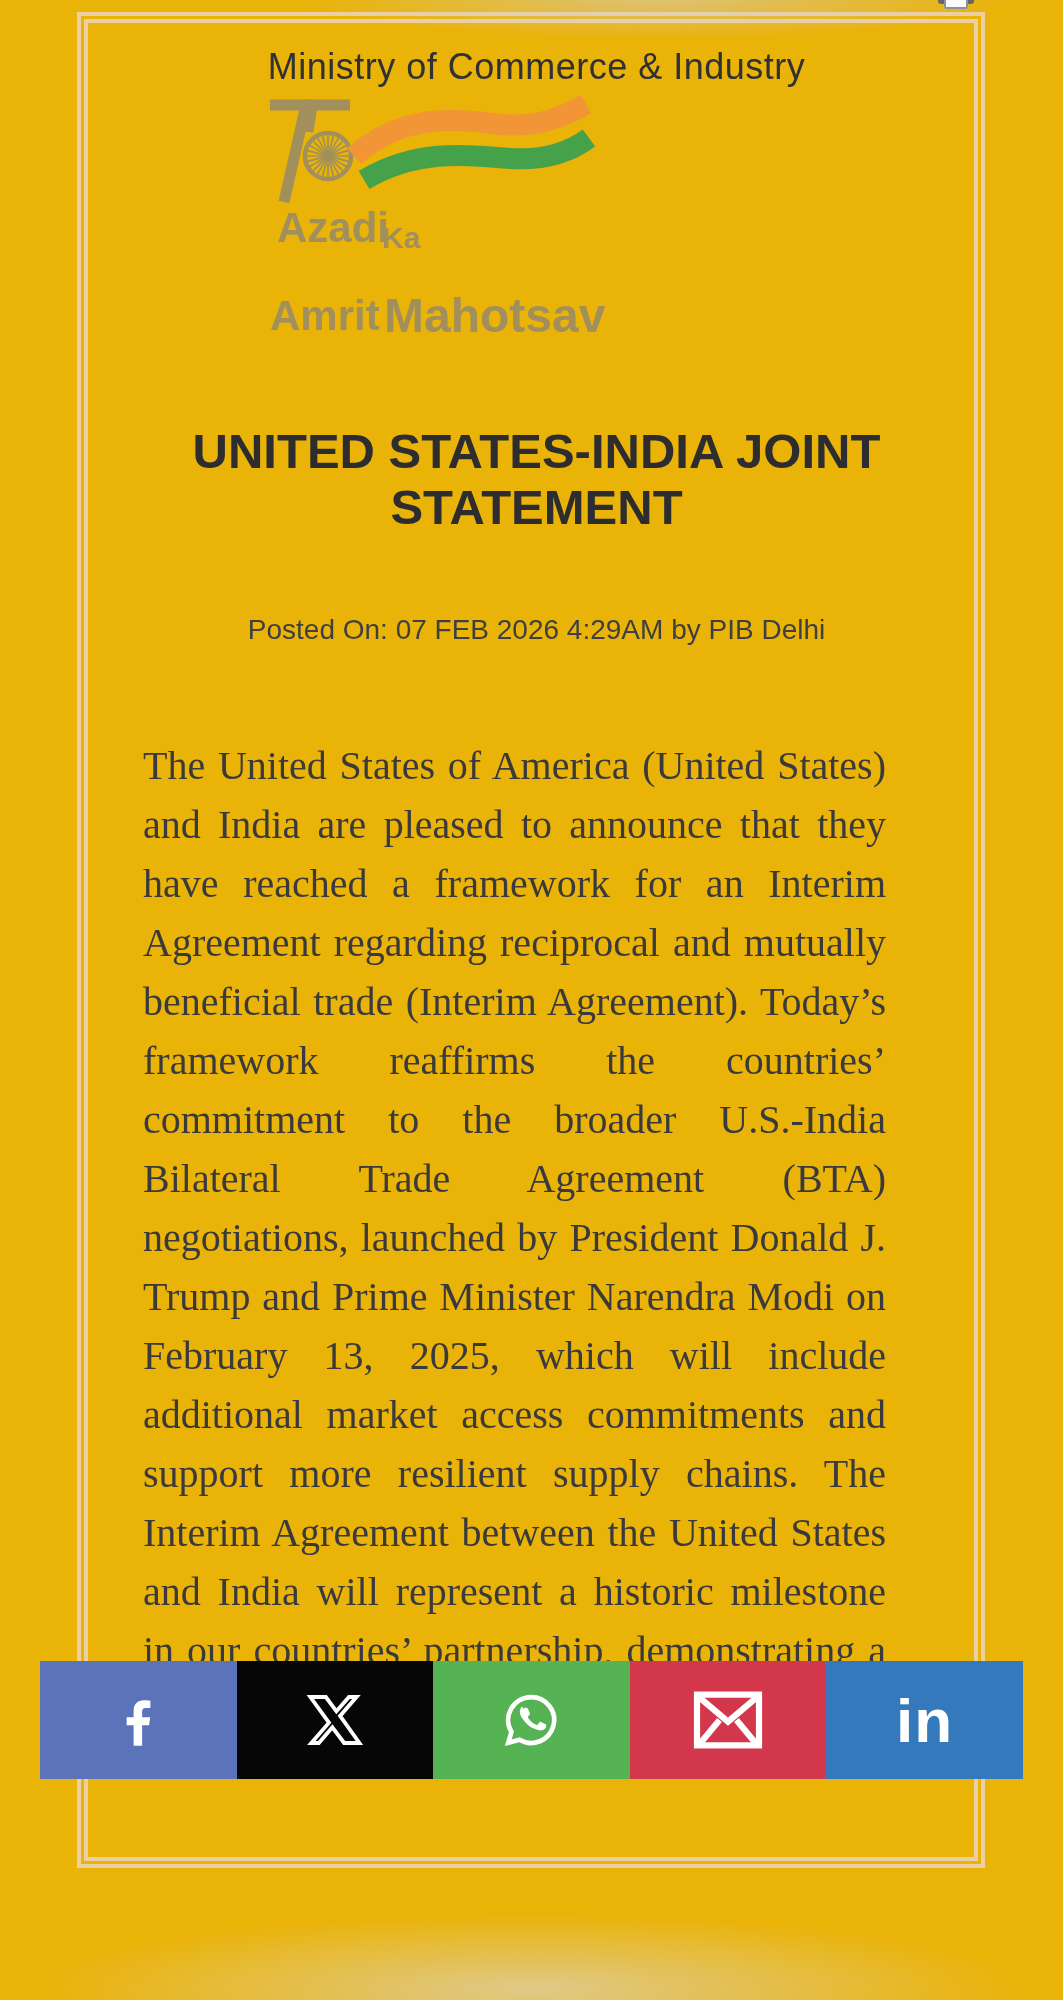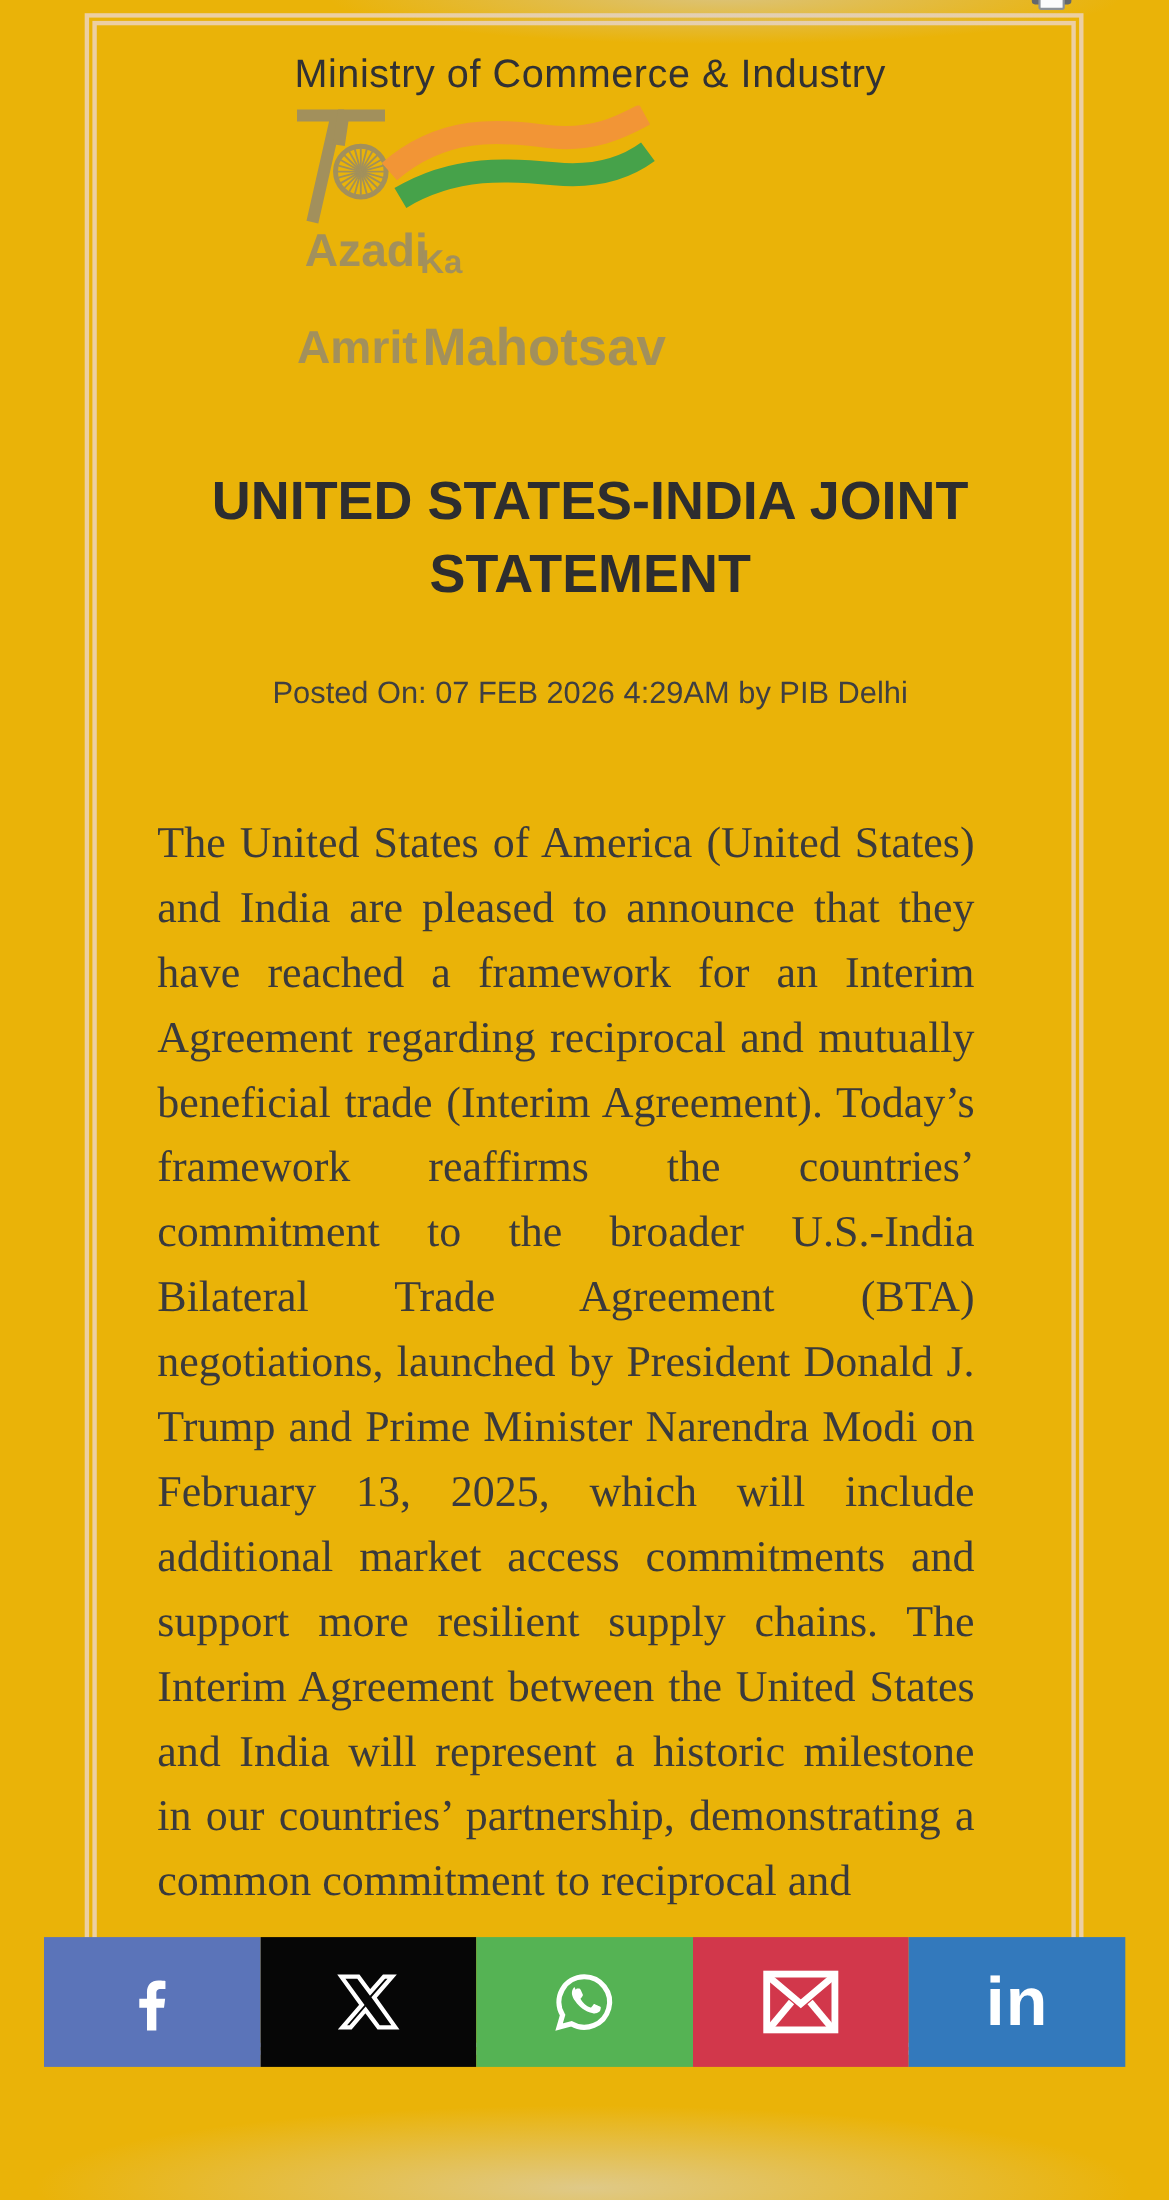--- a/index.html
+++ b/index.html
@@ -34,38 +34,38 @@
 
   .ministry{
     position:absolute;left:0;top:46px;width:100%;text-align:center;
     font-size:36px;color:#313134;letter-spacing:.5px;
   }
 
   .logo{position:absolute;left:134px;top:96px;width:380px;height:237px;margin-left:40px;}
 
   .title{
     position:absolute;left:0;top:390px;width:100%;text-align:center;
-    font-weight:700;font-size:49px;line-height:66px;color:#2d2d2f;
+    font-weight:700;font-size:49px;line-height:56px;color:#2d2d2f;
   }
   .title span{display:block;margin:0 auto;max-width:810px;}
 
   .posted{
     position:absolute;left:0;top:614px;width:100%;text-align:center;
     font-size:28px;color:#3f3f42;
   }
 
   .body-text{
     position:absolute;left:39px;top:720px;width:743px;max-height:1160px;overflow:hidden;
     font-family:"Liberation Serif",serif;font-size:40px;line-height:59px;
     text-align:justify;color:#3a3a3c;margin:16px;
   }
 
   
   .share-bar{
-    position:absolute;left:40px;top:1761px;width:983px;height:118px;
+    position:absolute;left:40px;top:1661px;width:983px;height:118px;
     display:flex;z-index:4;
   }
   .share-bar a{
     flex:1;display:flex;align-items:center;justify-content:center;
     text-decoration:none;
   }
   .in-text{font-weight:800;font-size:62px;color:#fff;letter-spacing:1px;
     font-family:"Liberation Sans",sans-serif;}
 </style>
 </head>

